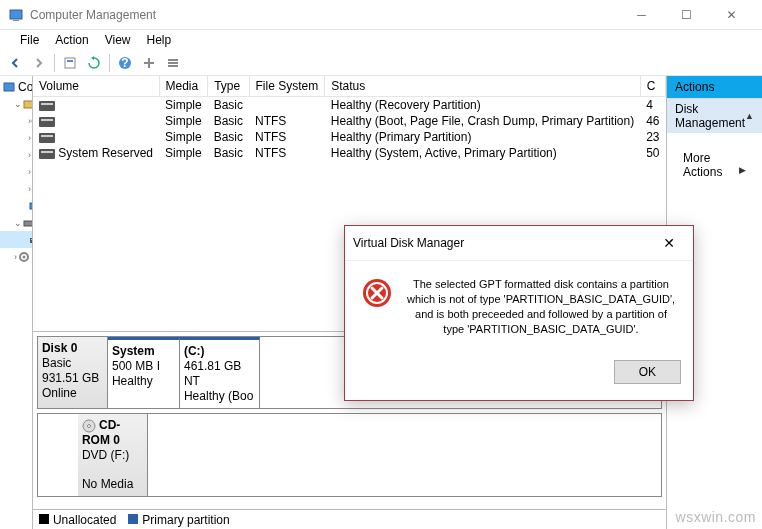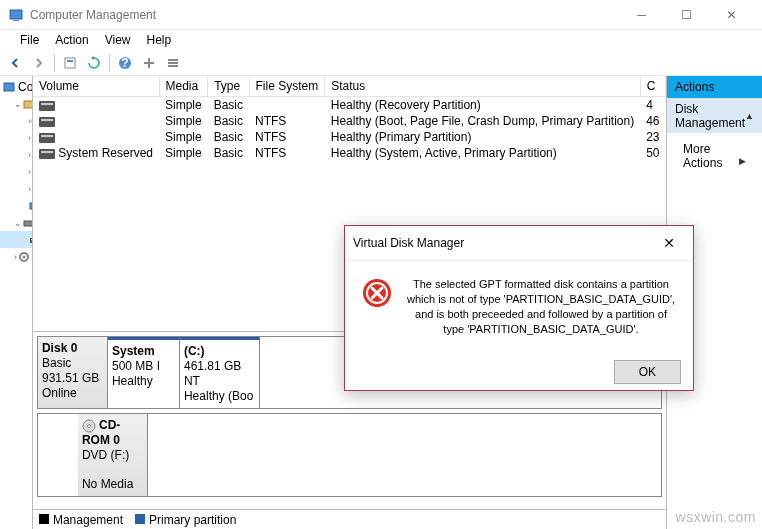--- a/index.html
+++ b/index.html
@@ -43,31 +43,31 @@
 .part { border-right: 1px solid #888; padding: 4px; font-size: 11px; line-height: 1.25; position: relative; }
 .part.primary { border-top: 3px solid #2c5fa5; }
 .legend { height: 20px; display: flex; align-items: center; gap: 12px; padding: 0 6px; border-top: 1px solid #bbb; font-size: 11px; }
 .legend .sw { width: 10px; height: 10px; display: inline-block; margin-right: 4px; }
 .legend .sw.un { background: #000; }
 .legend .sw.pr { background: #2c5fa5; }
 
 .actions { width: 140px; }
 .actions .hdr { background: #0ea5e9; padding: 4px 8px; font-weight: 400; border-bottom: 1px solid #ddd; }
 .actions .sel { background: #dbe9f7; padding: 3px 8px; display: flex; justify-content: space-between; align-items: center; }
-.actions .item { padding: 9px 16px; cursor: default; }
+.actions .item { padding: 18px 16px; cursor: default; }
 .actions .arrow { font-size: 9px; color: #333; }
 
 .dialog { position: absolute; left: 344px; top: 225px; width: 350px; background: #fff; border: 1px solid #a13a4a; box-shadow: 0 4px 16px rgba(0,0,0,.25); }
 .dialog .dtitle { height: 35px; display: flex; align-items: center; padding: 0 8px; background: #fff; border-bottom: 1px solid #eee; }
 .dialog .dtitle span { flex: 1; font-weight: 400; }
 .dialog .dclose { width: 32px; text-align: center; font-size: 14px; cursor: default; }
 .dialog .dbody { padding: 16px; display: flex; gap: 12px; }
 .dialog .erricon { width: 32px; height: 32px; flex-shrink: 0; }
 .dialog .msg { font-size: 11px; line-height: 1.35; text-align: center; }
-.dialog .dbtns { padding: 8px 12px 6px; text-align: right; }
+.dialog .dbtns { padding: 8px 12px 16px; text-align: right; }
 .dialog button { padding: 4px 24px; background: #e1e1e1; border: 1px solid #adadad; cursor: default; }
 
 .watermark { position: absolute; right: 6px; bottom: 4px; font-size: 14px; color: #bbb; letter-spacing: .5px; }
 </style>
 </head>
 <body>
 
 <div class="titlebar">
   <svg class="icon" viewBox="0 0 16 16">
       <rect x="2" y="3" width="12" height="9" fill="#4a90d9" stroke="#2c5fa5"></rect>
@@ -311,21 +311,21 @@
               <circle cx="7" cy="7" r="1.5" fill="#fff" stroke="#888"></circle>
             </svg> <b>CD-ROM 0</b><br>
           <span>DVD (F:)</span><br><br>
           <span>No Media</span>
         </div>
         <div class="parts"></div>
       </div>
 
       <div style="flex:1"></div>
       <div class="legend">
-        <span><span class="sw un"></span><span>Management</span></span>
+        <span><span class="sw un"></span><span>Unallocated</span></span>
         <span><span class="sw pr"></span><span>Primary partition</span></span>
       </div>
     </div>
   </div>
 
   <div class="actions">
     <div class="hdr">Actions</div>
     <div class="sel">
       <span>Disk Management</span>
       <span class="arrow">▲</span>

